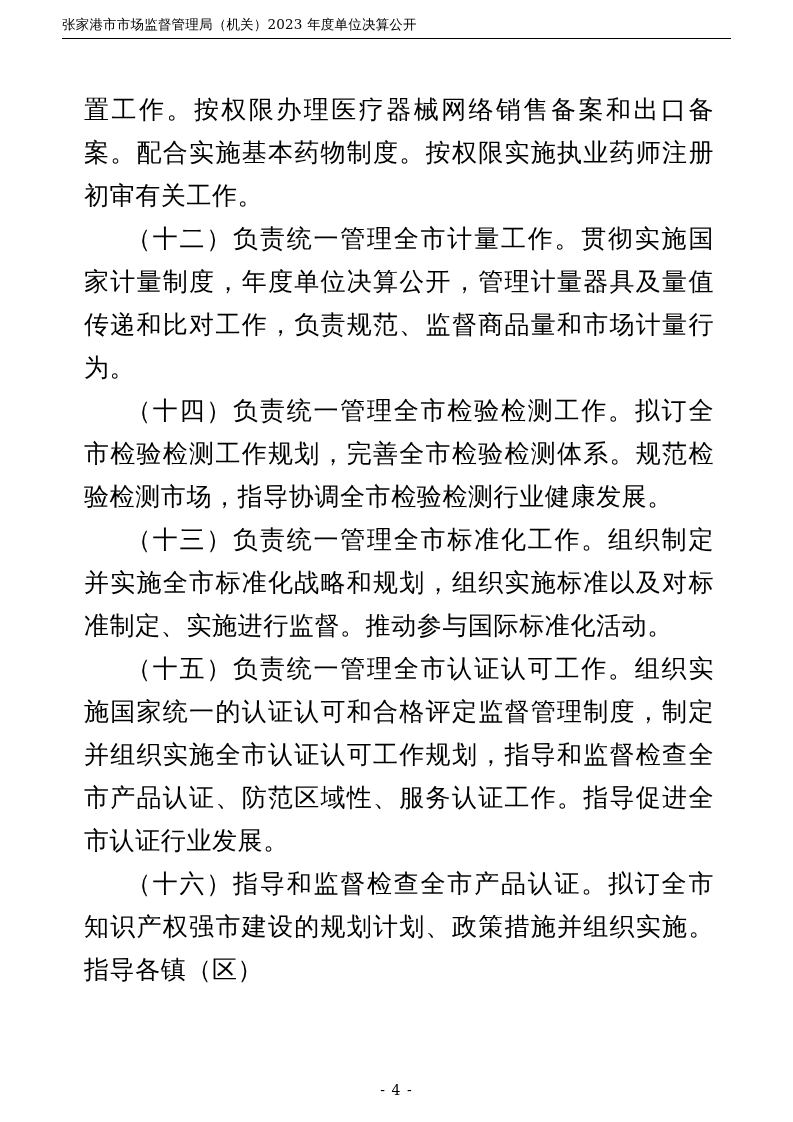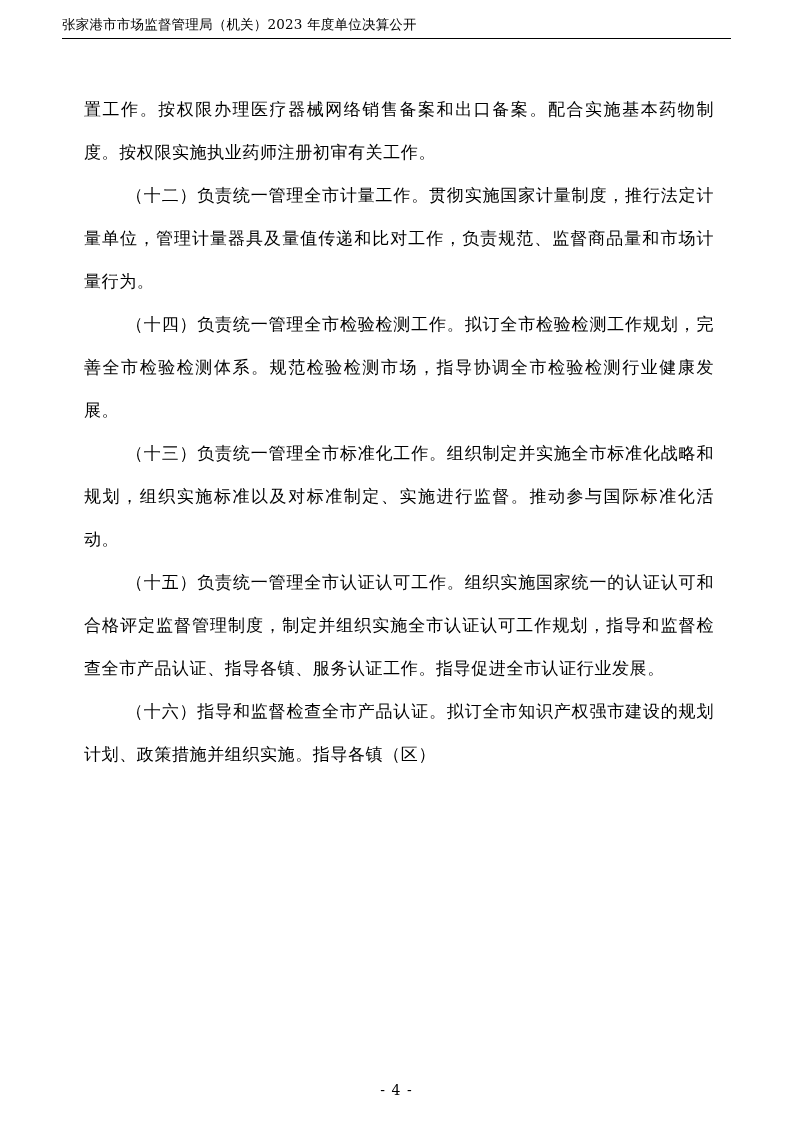--- a/index.html
+++ b/index.html
@@ -44,21 +44,21 @@
     height: 1px;
     background: #000000;
   }
   .content {
     position: absolute;
     top: 88px;
     left: 84px;
     width: 630px;
   }
   .para {
-    font-size: 17px;
+    font-size: 25px;
     line-height: 43px;
     text-align: justify;
     text-justify: inter-ideograph;
     margin: 0 0 0 0;
     letter-spacing: 0.6px;
     font-family: "DejaVu Serif", "Liberation Serif", serif;
   }
   .para.indent {
     text-indent: 42px;
   }
@@ -78,24 +78,24 @@
 
 <div class="page">
 
   <div class="header">
     <span class="header-title">张家港市市场监督管理局（机关）2023 年度单位决算公开</span>
   </div>
   <div class="header-rule"></div>
 
   <div class="content">
     <p class="para">置工作。按权限办理医疗器械网络销售备案和出口备案。配合实施基本药物制度。按权限实施执业药师注册初审有关工作。</p>
-    <p class="para indent">（十二）负责统一管理全市计量工作。贯彻实施国家计量制度，推行法定计量单位，管理计量器具及量值传递和比对工作，负责规范、监督商品量和市场计量行为。</p>
+    <p class="para indent">（十二）负责统一管理全市计量工作。贯彻实施国家计量制度，年度单位决算公开，管理计量器具及量值传递和比对工作，负责规范、监督商品量和市场计量行为。</p>
     <p class="para indent">（十四）负责统一管理全市检验检测工作。拟订全市检验检测工作规划，完善全市检验检测体系。规范检验检测市场，指导协调全市检验检测行业健康发展。</p>
     <p class="para indent">（十三）负责统一管理全市标准化工作。组织制定并实施全市标准化战略和规划，组织实施标准以及对标准制定、实施进行监督。推动参与国际标准化活动。</p>
-    <p class="para indent">（十五）负责统一管理全市认证认可工作。组织实施国家统一的认证认可和合格评定监督管理制度，制定并组织实施全市认证认可工作规划，指导和监督检查全市产品认证、指导各镇、服务认证工作。指导促进全市认证行业发展。</p>
+    <p class="para indent">（十五）负责统一管理全市认证认可工作。组织实施国家统一的认证认可和合格评定监督管理制度，制定并组织实施全市认证认可工作规划，指导和监督检查全市产品认证、防范区域性、服务认证工作。指导促进全市认证行业发展。</p>
     <p class="para indent">（十六）指导和监督检查全市产品认证。拟订全市知识产权强市建设的规划计划、政策措施并组织实施。指导各镇（区）</p>
   </div>
 
   <div class="footer">
     <span>- 4 -</span>
   </div>
 
 </div>
 
 </body></html>

